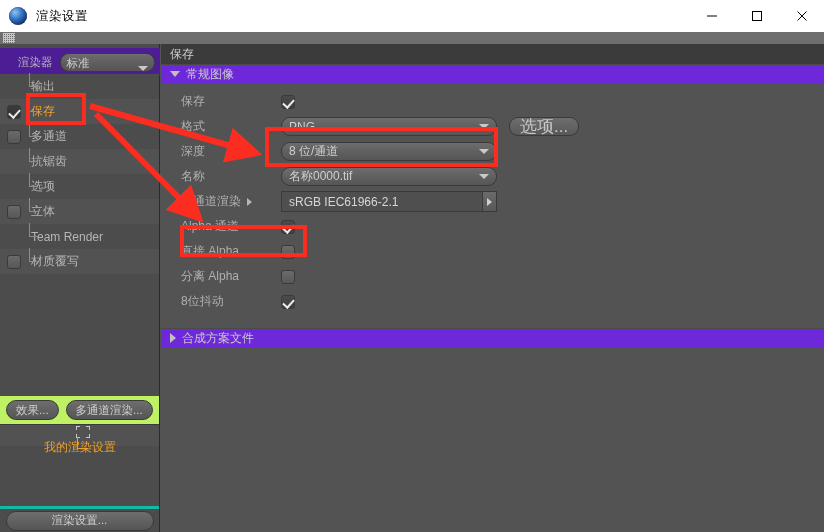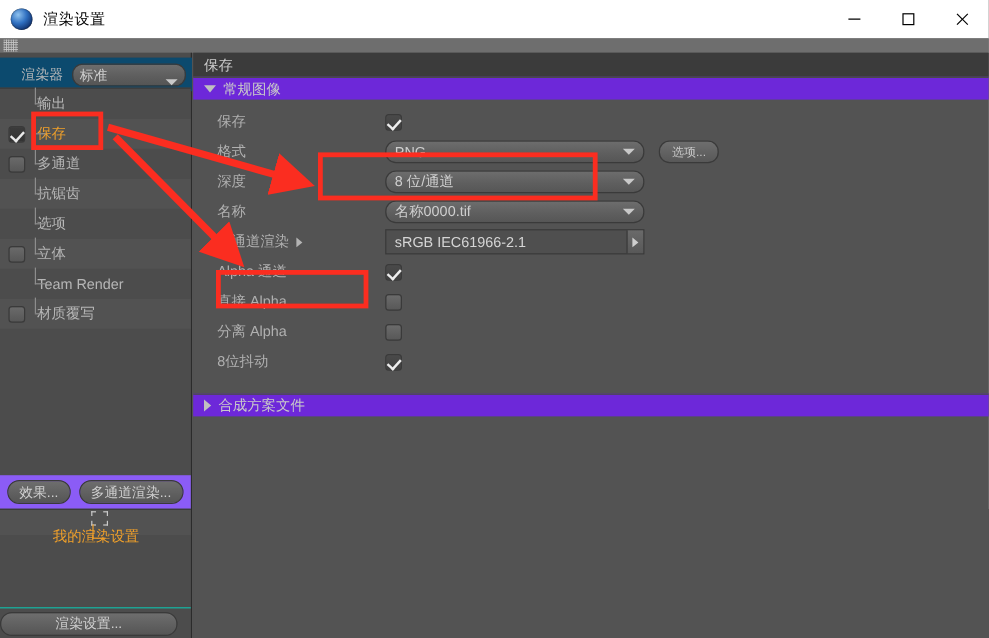--- a/index.html
+++ b/index.html
@@ -54,21 +54,21 @@
 
   
   .leftpanel {
     position: absolute; left: 0; top: 44px; width: 160px; height: 488px;
     background: #4c4c4c;
     border-right: 1px solid #2b2b2b;
   }
   .renderer-row {
     position: absolute; left: 0; top: 4px; width: 160px; height: 28px;
     display: flex; align-items: center; padding-left: 18px;
-    background: #0c4a6e;
+    background: #4c1d95;
   }
   .renderer-label { font-size: 11.5px; color: #b9b9b9; margin-right: 7px; }
   .dropdown {
     position: relative;
     background: linear-gradient(to bottom, #6d6d6d 0%, #5e5e5e 55%, #555555 100%);
     border: 1px solid #3a3a3a;
     border-radius: 9px;
     height: 19px;
     display: flex; align-items: flex-end;
     padding: 0 6px;
@@ -124,21 +124,21 @@
   }
   .tree-elbow.last::before { height: 13px; }
   .tree-label {
     margin-left: 10px; font-size: 12px; color: #b6b6b6; white-space: nowrap;
   }
   .tree-row.selected .tree-label { color: #f0a02a; }
 
   .btnrow {
     position: absolute; left: 0; bottom: 108px; width: 159px; height: 28px;
     display: flex; align-items: center; gap: 7px; padding-left: 6px;
-    background: #8b5cf6;
+    background: #bef264;
   }
   .pill {
     background: linear-gradient(to bottom, #6e6e6e 0%, #606060 55%, #555555 100%);
     border: 1px solid #3a3a3a;
     border-radius: 10px;
     height: 20px;
     display: flex; align-items: center; justify-content: center;
     padding: 0 9px;
     color: #d0d0d0; font-size: 11.5px; white-space: nowrap;
   }
@@ -159,22 +159,22 @@
   .preset-icon span:nth-child(2){ right:0; top:1px; border-left:0; border-bottom:0;}
   .preset-icon span:nth-child(3){ left:0; bottom:1px; border-right:0; border-top:0;}
   .preset-icon span:nth-child(4){ right:0; bottom:1px; border-left:0; border-top:0;}
   .preset-elbow { position: relative; width: 14px; height: 21px; margin-left: 9px;}
   .preset-elbow::before{content:"";position:absolute;left:0;top:-2px;width:1px;height:12px;background:#f0a02a;}
   .preset-elbow::after{content:"";position:absolute;left:0;top:9px;width:11px;height:1px;background:#f0a02a;}
   .preset-label { font-size: 12px; color: #f0a02a; margin-left: 1px; }
 
   .bottombar {
     position: absolute; left: 0; bottom: 0; width: 159px; height: 26px;
-    background: #4c4c4c; border-top: 1px solid #14b8a6;
-    display: flex; align-items: center; justify-content: flex-start;
+    background: #4c4c4c; border-top: 3px solid #14b8a6;
+    display: flex; align-items: center; justify-content: center;
   }
   .bottombar .pill { width: 148px; }
 
   
   .rightpanel {
     position: absolute; left: 161px; top: 44px; right: 0; bottom: 0;
     background: #535353;
   }
   .rp-header {
     height: 20px; background: #3b3b3b;
@@ -206,21 +206,21 @@
   .fdots {
     flex: 1 1 auto; margin: 0 5px;
     height: 12px;
     background-image: radial-gradient(circle, #8a8a8a 0.7px, transparent 0.9px);
     background-size: 5px 12px;
     background-position: 0 8px;
     background-repeat: repeat-x;
     min-width: 6px;
   }
   .labelwrap { width: 100px; flex: 0 0 auto; display: flex; align-items: center; }
-  .ctrl { flex: 0 0 auto; display: flex; align-items: flex-end; margin-left: 40px; }
+  .ctrl { flex: 0 0 auto; display: flex; align-items: flex-end; }
 
   .checkbox {
     width: 14px; height: 14px; border-radius: 3px;
     background: linear-gradient(to bottom, #6b6b6b, #585858);
     border: 1px solid #3a3a3a; position: relative;
   }
   .checkbox.on { background: linear-gradient(to bottom, #4a4a4a, #3f3f3f); }
   .checkbox.on::after {
     content: ""; position: absolute; left: 3px; top: 1px;
     width: 5px; height: 9px;
@@ -279,21 +279,21 @@
     background: linear-gradient(to bottom, #6e6e6e, #585858);
     border: 1px solid #3a3a3a;
     display: flex; align-items: center; justify-content: center;
   }
   .circ-btn .arrow-right-sm { border-left-color: #c8c8c8; border-top-width: 3px; border-bottom-width: 3px; border-left-width: 4px;}
 
   .option-btn {
     margin-left: 12px; height: 19px; border-radius: 9px; padding: 0 10px;
     background: linear-gradient(to bottom, #6e6e6e, #585858);
     border: 1px solid #3a3a3a;
-    color: #c8c8c8; font-size: 10px;
+    color: #c8c8c8; font-size: 17px;
     display: flex; align-items: center;
   }
 
   .sep-row { height: 7px; }
   .group-collapsed { margin-top: 7px; }
 
   
   .anno-box {
     position: absolute; border: 4px solid #fb2d20; pointer-events: none;
   }

